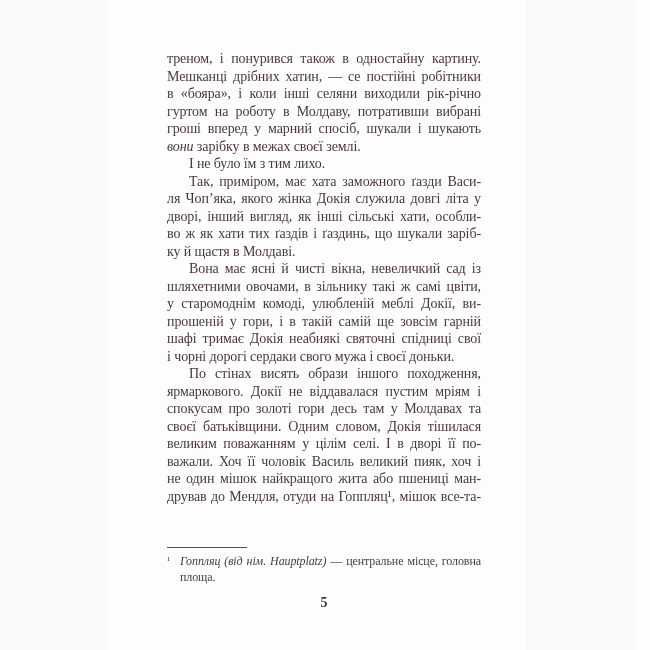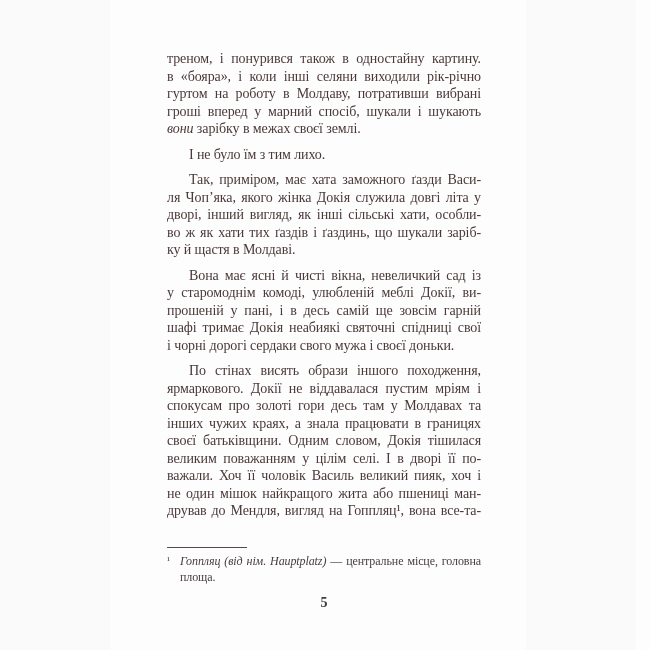--- a/index.html
+++ b/index.html
@@ -39,21 +39,21 @@
   }
   .para { margin: 0; }
   .line {
     text-align: left;
     white-space: normal;
   }
   .line.j {
     text-align: justify;
     text-align-last: justify;
   }
-  .line.indent { text-indent: 22px; margin-top: 8px; }
+  .line.indent { text-indent: 22px; }
   em { font-style: italic; }
 
   .footnote-rule {
     position: absolute;
     left: 167px;
     top: 547px;
     width: 80px;
     height: 0;
     border-top: 1px solid #564a4a;
   }
@@ -94,52 +94,53 @@
 </head>
 <body>
 
 <div class="canvas">
   <div class="edge left"></div>
   <div class="edge right"></div>
 
   <div class="body-text">
       <div class="para">
         <div class="line j">треном, і понурився також в одностайну картину.</div>
+        <div class="line j">Мешканці дрібних хатин, — се постійні робітники</div>
         <div class="line j">в «бояра», і коли інші селяни виходили рік-річно</div>
         <div class="line j">гуртом на роботу в Молдаву, потративши вибрані</div>
         <div class="line j">гроші вперед у марний спосіб, шукали і шукають</div>
         <div class="line"><em>вони</em> зарібку в межах своєї землі.</div>
       </div>
       <div class="para">
         <div class="line indent">І не було їм з тим лихо.</div>
       </div>
       <div class="para">
         <div class="line j indent">Так, приміром, має хата заможного ґазди Васи-</div>
         <div class="line j">ля Чоп’яка, якого жінка Докія служила довгі літа у</div>
         <div class="line j">дворі, інший вигляд, як інші сільські хати, особли-</div>
         <div class="line j">во ж як хати тих ґаздів і ґаздинь, що шукали заріб-</div>
         <div class="line">ку й щастя в Молдаві.</div>
       </div>
       <div class="para">
         <div class="line j indent">Вона має ясні й чисті вікна, невеличкий сад із</div>
+        <div class="line j">шляхетними овочами, в зільнику такі ж самі цвіти,</div>
         <div class="line j">у старомоднім комоді, улюбленій меблі Докії, ви-</div>
-        <div class="line j">прошеній у пані, і в десь самій ще зовсім гарній</div>
+        <div class="line j">прошеній у гори, і в такій самій ще зовсім гарній</div>
         <div class="line j">шафі тримає Докія неабиякі святочні спідниці свої</div>
         <div class="line">і чорні дорогі сердаки свого мужа і своєї доньки.</div>
       </div>
       <div class="para">
         <div class="line j indent">По стінах висять образи іншого походження,</div>
         <div class="line j">ярмаркового. Докії не віддавалася пустим мріям і</div>
         <div class="line j">спокусам про золоті гори десь там у Молдавах та</div>
-        <div class="line j">інших чужих краях, а знала працювати в границях</div>
         <div class="line j">своєї батьківщини. Одним словом, Докія тішилася</div>
         <div class="line j">великим поважанням у цілім селі. І в дворі її по-</div>
         <div class="line j">важали. Хоч її чоловік Василь великий пияк, хоч і</div>
         <div class="line j">не один мішок найкращого жита або пшениці ман-</div>
-        <div class="line j">дрував до Мендля, вигляд на Гоппляц¹, вона все-та-</div>
+        <div class="line j">дрував до Мендля, отуди на Гоппляц¹, мішок все-та-</div>
       </div>
     </div>
 
   <div class="footnote-rule"></div>
   <div class="footnote">
       <div class="fn-line j"><span class="fn-marker">¹</span><em>Гоппляц (від нім. Hauptplatz)</em> — центральне місце, головна</div>
       <div class="fn-line fn-cont">площа.</div>
     </div>
 
   <div class="page-number">5</div>

